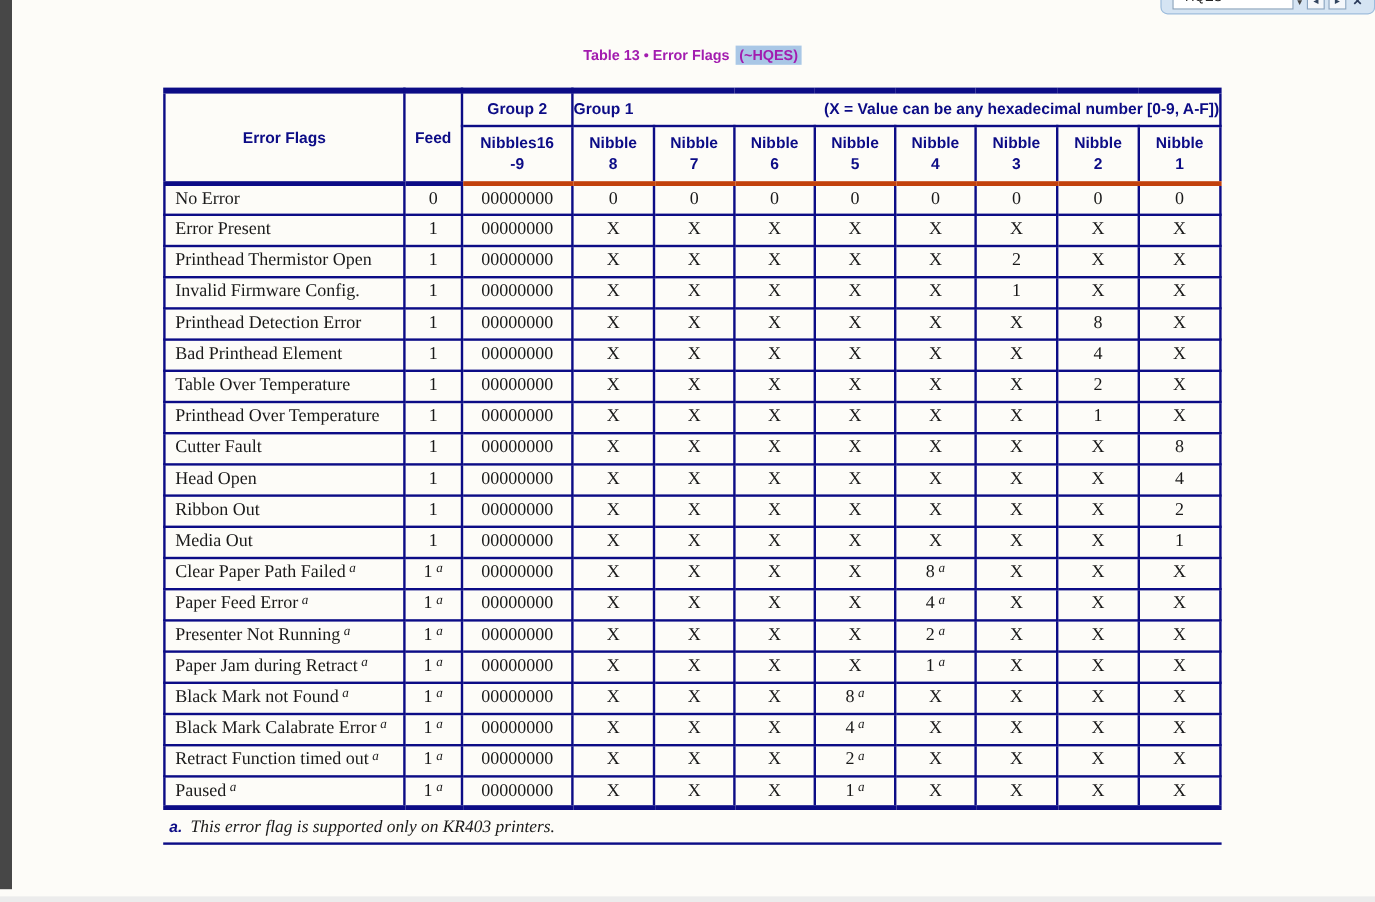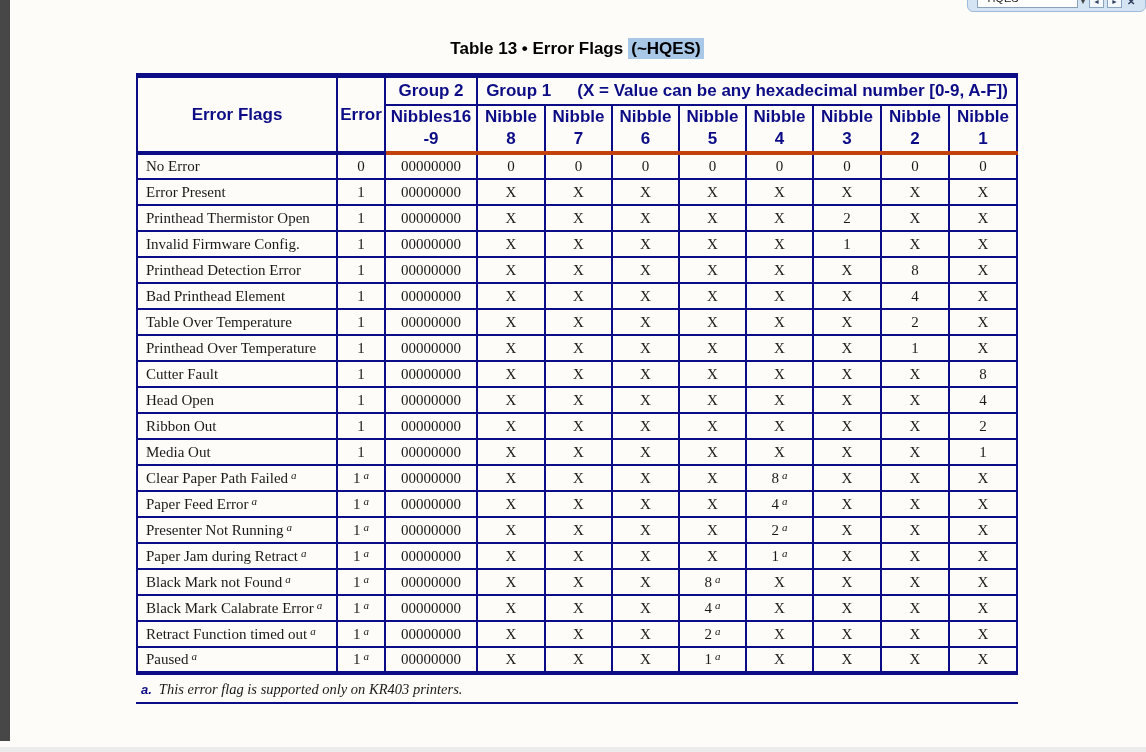--- a/index.html
+++ b/index.html
@@ -32,39 +32,39 @@
   .dd-arrow { font-size:8px; color:#444; line-height:10px; padding:0 1px 1px 0; cursor:default; }
   .nav-btn {
     width:15px; height:13px; background:#f4f7fb; border:1px solid #8aa5c2;
     font-size:7px; line-height:10px; color:#30435e; text-align:center; padding:0; cursor:default;
   }
   .close-x { font-size:10px; font-weight:bold; color:#2a3a5a; padding:0 0 1px 2px; cursor:default; }
 
   
   .caption {
     position:absolute; left:136px; top:39px; width:882px;
-    text-align:center; font-size:17px; font-weight:bold; color:#000000;
+    text-align:center; font-size:12px; font-weight:bold; color:#a21caf;
   }
   .caption .hl { background:#a9c7e6; padding:1px 3px; margin-left:5px; }
 
   
   .doc-block { position:absolute; left:136px; top:73px; width:882px; }
 
   table { width:100%; border-collapse:collapse; table-layout:fixed; }
   th, td { border:2px solid #0c0c86; }
   table { border:2px solid #0c0c86; border-top:5px solid #0c0c86; }
 
   thead th {
     color:#0c0c86; font-family:"Liberation Sans", sans-serif;
-    font-weight:bold; font-size:17px; text-align:center; background:transparent;
+    font-weight:bold; font-size:13px; text-align:center; background:transparent;
   }
   tr.group-row th { height:29px; }
   tr.sub-row th { height:48px; border-bottom:4px solid #c2410c; line-height:1.35; }
   th.rowspan2 { border-bottom:4px solid #0c0c86; }
-  th.group1-th div { display:flex; justify-content:center; gap:26px; }
+  th.group1-th div { display:flex; justify-content:space-between; gap:26px; }
 
   tbody td {
     height:26px; font-family:"Liberation Serif","DejaVu Serif", serif;
     font-size:15px; color:#1a1a1a; text-align:center; padding:0;
   }
   tbody td.lbl { text-align:left; padding-left:8px; padding-right:4px; }
   tbody tr:last-child td { border-bottom:4px solid #0c0c86; }
 
   sup.fnref {
     font-family:"Liberation Serif","DejaVu Serif", serif; font-style:italic;
@@ -112,21 +112,21 @@
         <col style="width:67px">
         <col style="width:67px">
       <col style="width:67px">
         <col style="width:68px">
         <col style="width:68px">
         <col style="width:68px">
     </colgroup>
     <thead>
       <tr class="group-row">
         <th rowspan="2" class="rowspan2">Error Flags</th>
-        <th rowspan="2" class="rowspan2">Error</th>
+        <th rowspan="2" class="rowspan2">Feed</th>
         <th>Group 2</th>
         <th colspan="8" class="group1-th">
           <div>
             <span>Group 1</span>
             <span>(X = Value can be any hexadecimal number [0-9, A-F])</span>
           </div>
         </th>
       </tr>
       <tr class="sub-row" id="subhead-row">
         <th>

